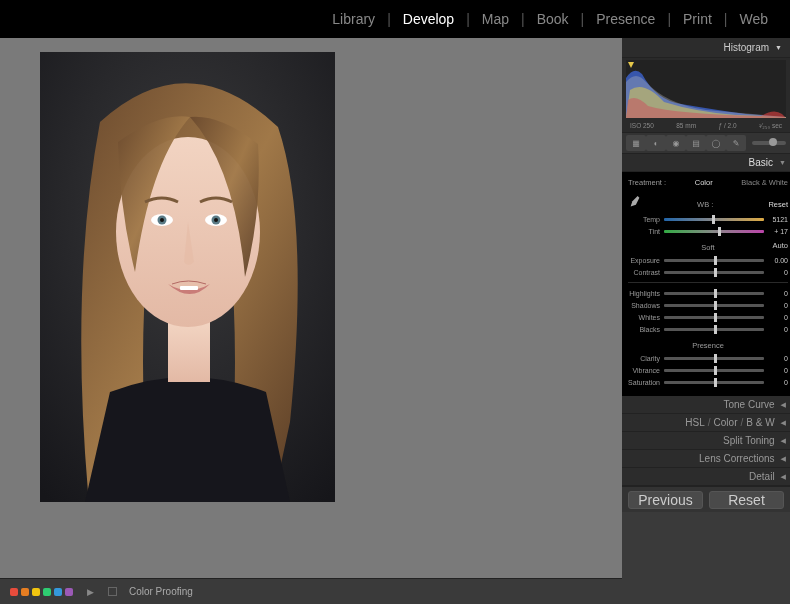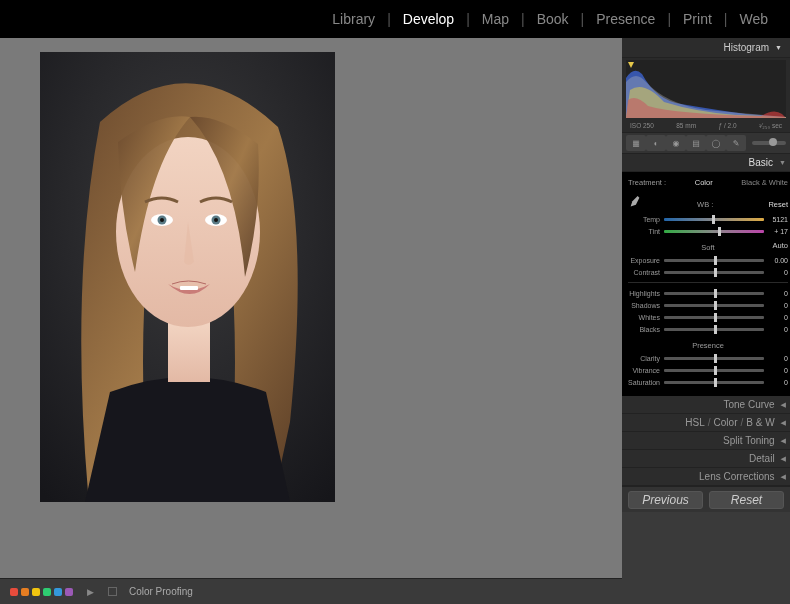--- a/index.html
+++ b/index.html
@@ -61,21 +61,21 @@
   
   
   .bottombar { height: 26px; background: #3a3a3a; display: flex; align-items: center; padding: 0 10px; gap: 8px; border-top: 1px solid #222;}
   .dots { display:flex; gap:3px; }
   .dot { width:8px; height:8px; border-radius:2px; }
   .play { color:#888; font-size:9px; padding:0 6px;}
   .checkbox { width:9px; height:9px; border:1px solid #666; display:inline-block; margin-right:4px; vertical-align:middle;}
   .sp-label{ color:#aaa; font-size:10px;}
   
   .btnrow { height:26px; background:#333; display:flex; align-items:center; justify-content:space-around; padding:0 6px; gap:6px; border-top:1px solid #222;}
-  .btn { flex:1; height:18px; background:#4a4a4a; border:1px solid #555; border-radius:3px; color:#ccc; font-size:12px; display:flex; align-items:center; justify-content:center; cursor:pointer;font-style:italic;}
+  .btn { flex:1; height:18px; background:#4a4a4a; border:1px solid #555; border-radius:3px; color:#ccc; font-size:14px; display:flex; align-items:center; justify-content:center; cursor:pointer;}
   
   
   .photo svg { position:absolute; inset:0; }
 </style>
 </head>
 <body>
 
 <div class="app">
 
   <div class="topnav">
@@ -313,25 +313,25 @@
         <span>Color</span>
         <span class="mid">/</span>
         <span>B &amp; W</span>
         <span class="tri">◀</span>
       </div>
       <div class="section-head collapsed">
         <span>Split Toning</span>
         <span class="tri">◀</span>
       </div>
       <div class="section-head collapsed">
+        <span>Lens Corrections</span>
+        <span class="tri">◀</span>
+      </div>
+      <div class="section-head collapsed">
         <span>Detail</span>
-        <span class="tri">◀</span>
-      </div>
-      <div class="section-head collapsed">
-        <span>Lens Corrections</span>
         <span class="tri">◀</span>
       </div>
 
       <div class="btnrow">
         <div class="btn">Previous</div>
         <div class="btn">Reset</div>
       </div>
     </div>
   </div>
 </div>

